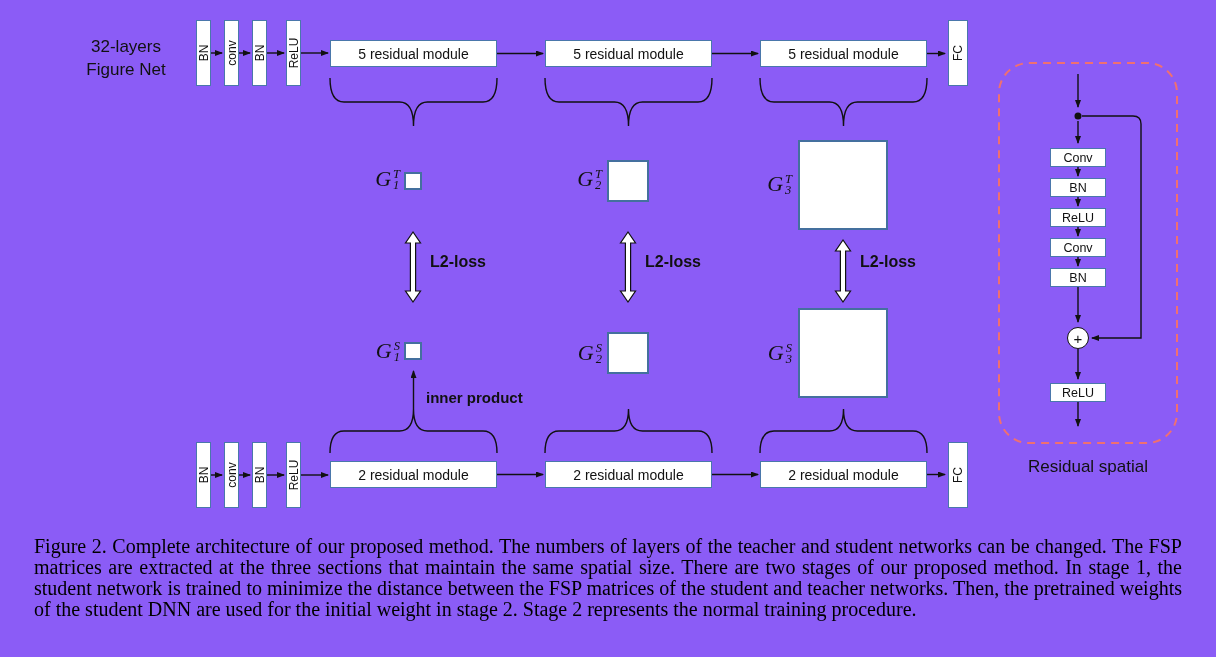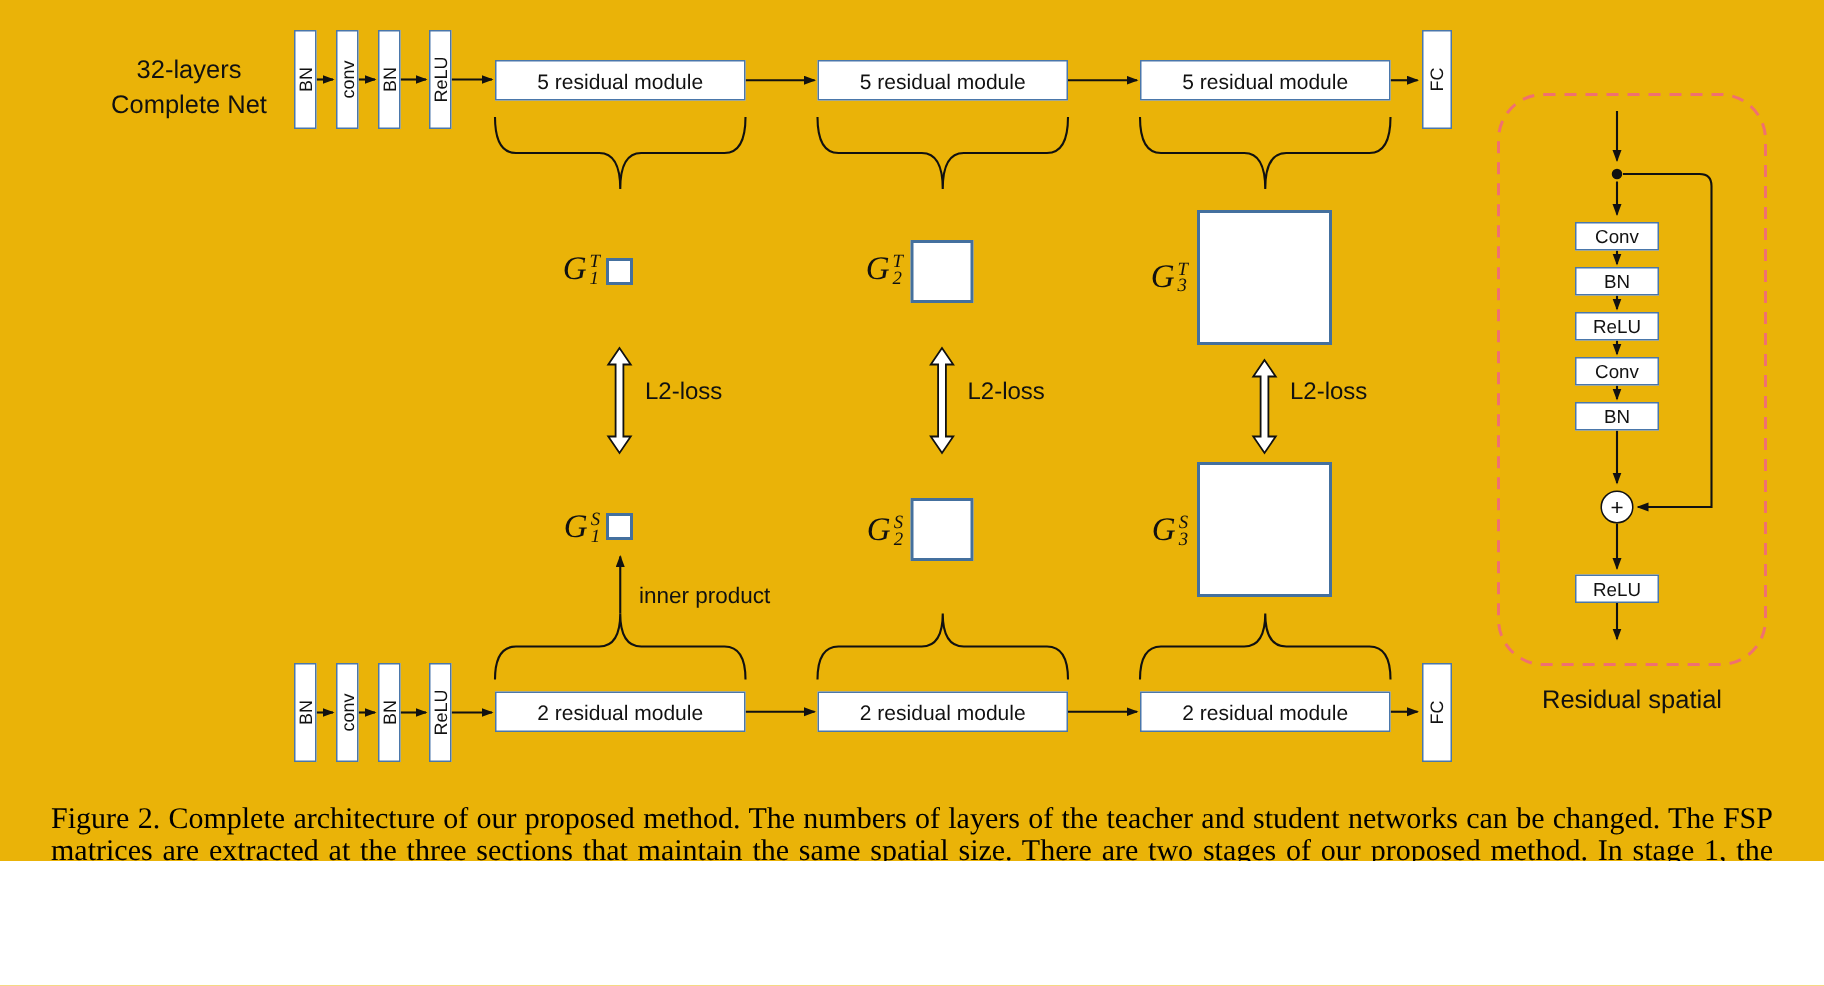--- a/index.html
+++ b/index.html
@@ -1,18 +1,18 @@
 <!DOCTYPE html>
 <html><head>
 <meta charset="utf-8">
 <style>
   * { margin:0; padding:0; box-sizing:border-box; }
   html,body { background:#ffffff; }
   .canvas {
-    position:relative; width:1216px; height:574px; background:#eab308;
+    position:relative; width:1216px; height:657px; background:#8b5cf6;
     font-family:"Liberation Sans", sans-serif; color:#111; overflow:hidden;
   }
   .connectors { position:absolute; left:0; top:0; }
   .arrow { stroke:#111; stroke-width:1.4; fill:none; }
   .brace { stroke:#111; stroke-width:1.4; fill:none; }
   .darrow { stroke:#111; stroke-width:1.2; fill:#fff; }
   .panel-rect { stroke:#f07070; stroke-width:2; fill:none; stroke-dasharray:8 6; }
   .dot { fill:#111; }
 
   .abs { position:absolute; }
@@ -29,22 +29,22 @@
   }
   .gsquare { position:absolute; border:2.5px solid #44709e; background:#fff; }
   .gmath {
     position:absolute; font-family:"Liberation Serif", serif; font-style:italic;
     font-size:22px; display:flex; justify-content:flex-end; align-items:center;
   }
   .gscripts {
     display:inline-flex; flex-direction:column; font-size:12.5px;
     line-height:11.5px; margin-left:2px; transform:translateY(1px);
   }
-  .lbl { position:absolute; font-size:16px; }
-  .small-lbl { position:absolute; font-size:15px; }
+  .lbl { position:absolute; font-size:16px;font-weight:bold; }
+  .small-lbl { position:absolute; font-size:15px;font-weight:bold; }
   .detail-box {
     position:absolute; width:56px; height:19px; border:1.3px solid #4a77ab;
     background:#fff; display:flex; align-items:center; justify-content:center;
     font-size:12.5px;
   }
   .sum {
     position:absolute; left:1067px; top:327px; width:22px; height:22px;
     border:1.5px solid #111; border-radius:50%; background:#fff;
     display:flex; align-items:center; justify-content:center;
     font-size:15px; line-height:1;
@@ -108,21 +108,21 @@
     <line class="arrow" x1="1078" y1="227" x2="1078" y2="236" marker-end="url(#ah)"></line>
     <line class="arrow" x1="1078" y1="257" x2="1078" y2="266" marker-end="url(#ah)"></line>
     <line class="arrow" x1="1078" y1="287" x2="1078" y2="322" marker-end="url(#ah)"></line>
     <line class="arrow" x1="1078" y1="349" x2="1078" y2="379" marker-end="url(#ah)"></line>
     <line class="arrow" x1="1078" y1="402" x2="1078" y2="426" marker-end="url(#ah)"></line>
     <path class="arrow" d="M1082,116 L1133,116 Q1141,116 1141,124 L1141,338 L1092,338" marker-end="url(#ah)"></path>
   </svg>
 
   <div class="abs net-label" style="left:60px; top:35px; width:132px;">
     <div>32-layers</div>
-    <div>Complete Net</div>
+    <div>Figure Net</div>
   </div>
 
   <div class="vbox" style="left:196px; top:20px; width:15px; height:66px;">
       <span>BN</span>
     </div>
   <div class="vbox" style="left:224px; top:20px; width:15px; height:66px;">
       <span>conv</span>
     </div>
   <div class="vbox" style="left:252px; top:20px; width:15px; height:66px;">
       <span>BN</span>

